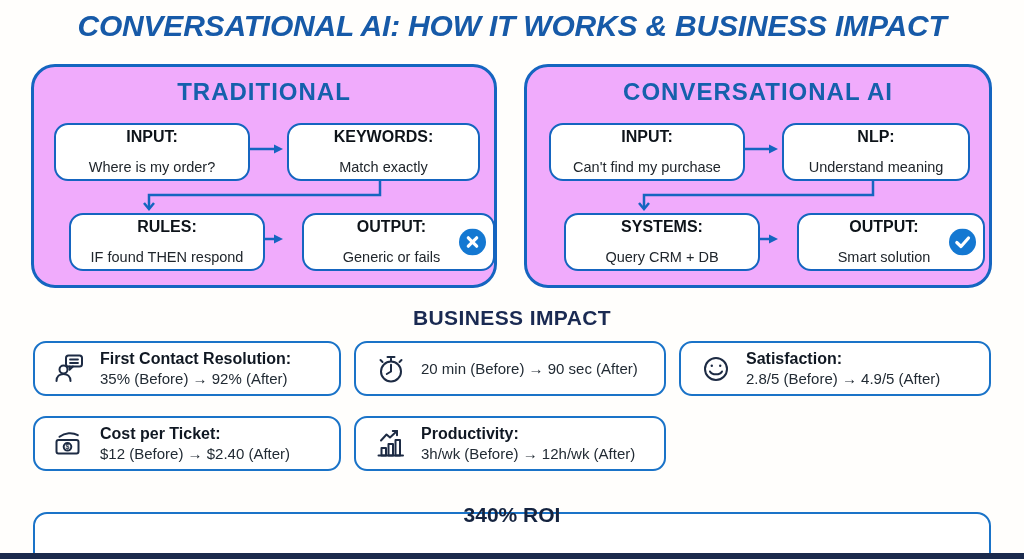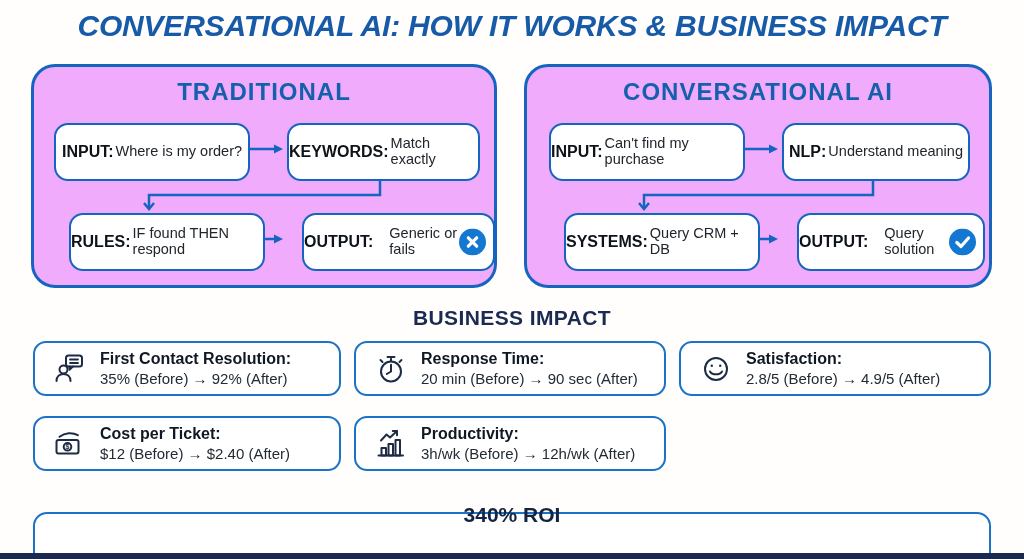--- a/index.html
+++ b/index.html
@@ -16,22 +16,22 @@
     border:3px solid #1565c0;border-radius:24px;box-sizing:border-box;
   }
   .panel.left{left:31px;}
   .panel.right{left:524px;width:468px;}
   .panel-title{
     position:absolute;top:11px;left:0;right:0;text-align:center;
     font-size:24px;font-weight:800;letter-spacing:1px;color:#1560ac;
   }
   .flow-node{
     position:absolute;height:58px;background:#ffffff;border:2.5px solid #1565c0;
-    border-radius:14px;box-sizing:border-box;display:flex;flex-direction:row;
-    align-items:center;justify-content:center;gap:2px;
+    border-radius:14px;box-sizing:border-box;display:flex;flex-direction:column;
+    align-items:center;justify-content:center;gap:14px;
   }
   .flow-node .nlabel{font-size:16px;font-weight:700;color:#0d1319;line-height:1.1;}
   .flow-node .ndesc{font-size:14.5px;color:#20262c;line-height:1.1;}
   .flow-node.has-badge .nlabel,.flow-node.has-badge .ndesc{margin-right:14px;}
   .n-r1{top:56px;} .n-r2{top:146px;margin-left:15px;}
   .panel.left  .n-c1{left:20px;width:196px;}
   .panel.left  .n-c2{left:253px;width:193px;}
   .panel.right .n-c1{left:22px;width:196px;}
   .panel.right .n-c2{left:255px;width:188px;}
   .arrows{position:absolute;inset:0;pointer-events:none;}
@@ -134,21 +134,21 @@
     <div class="flow-node n-r1 n-c2">
       <div class="nlabel">NLP:</div>
       <div class="ndesc">Understand meaning</div>
     </div>
     <div class="flow-node n-r2 n-c1">
       <div class="nlabel">SYSTEMS:</div>
       <div class="ndesc">Query CRM + DB</div>
     </div>
     <div class="flow-node n-r2 n-c2 has-badge">
       <div class="nlabel">OUTPUT:</div>
-      <div class="ndesc">Query solution</div>
+      <div class="ndesc">Smart solution</div>
       <svg class="badge" viewBox="0 0 27 27">
         <circle cx="13.5" cy="13.5" r="13.5" fill="#1478d2"></circle>
         <polyline points="7.8,14 12,18 19.5,9.5" fill="none" stroke="#ffffff" stroke-width="3.2" stroke-linecap="round" stroke-linejoin="round"></polyline>
       </svg>
     </div>
   </div>
 
   <div class="impact-heading">BUSINESS IMPACT</div>
 
   <div class="cards">
@@ -170,21 +170,20 @@
     <div class="card">
       <svg class="icon" viewBox="0 0 34 34" fill="none" stroke="#1d2b44" stroke-width="2" stroke-linecap="round" stroke-linejoin="round">
         <circle cx="17" cy="19.5" r="10"></circle>
         <line x1="17" y1="6.5" x2="17" y2="9"></line>
         <line x1="13.5" y1="5" x2="20.5" y2="5"></line>
         <line x1="25.5" y1="10" x2="27.5" y2="8"></line>
         <line x1="8.5" y1="10" x2="6.5" y2="8"></line>
         <path d="M17 19.5 V12.8 M17 19.5 L12.8 22"></path>
       </svg>
       <div class="ctext">
-        <div class="clabel">Response Time:</div>
         <div class="cvalue">20 min (Before) → 90 sec (After)</div>
       </div>
     </div>
 
     <div class="card">
       <svg class="icon" viewBox="0 0 34 34" fill="none" stroke="#1d2b44" stroke-width="2" stroke-linecap="round" stroke-linejoin="round">
         <circle cx="17" cy="17" r="11"></circle>
         <circle cx="12.8" cy="13.8" r="1.2" fill="#1d2b44" stroke="none"></circle>
         <circle cx="21.2" cy="13.8" r="1.2" fill="#1d2b44" stroke="none"></circle>
         <path d="M11 19.5 c2 3.8 10 3.8 12 0"></path>

